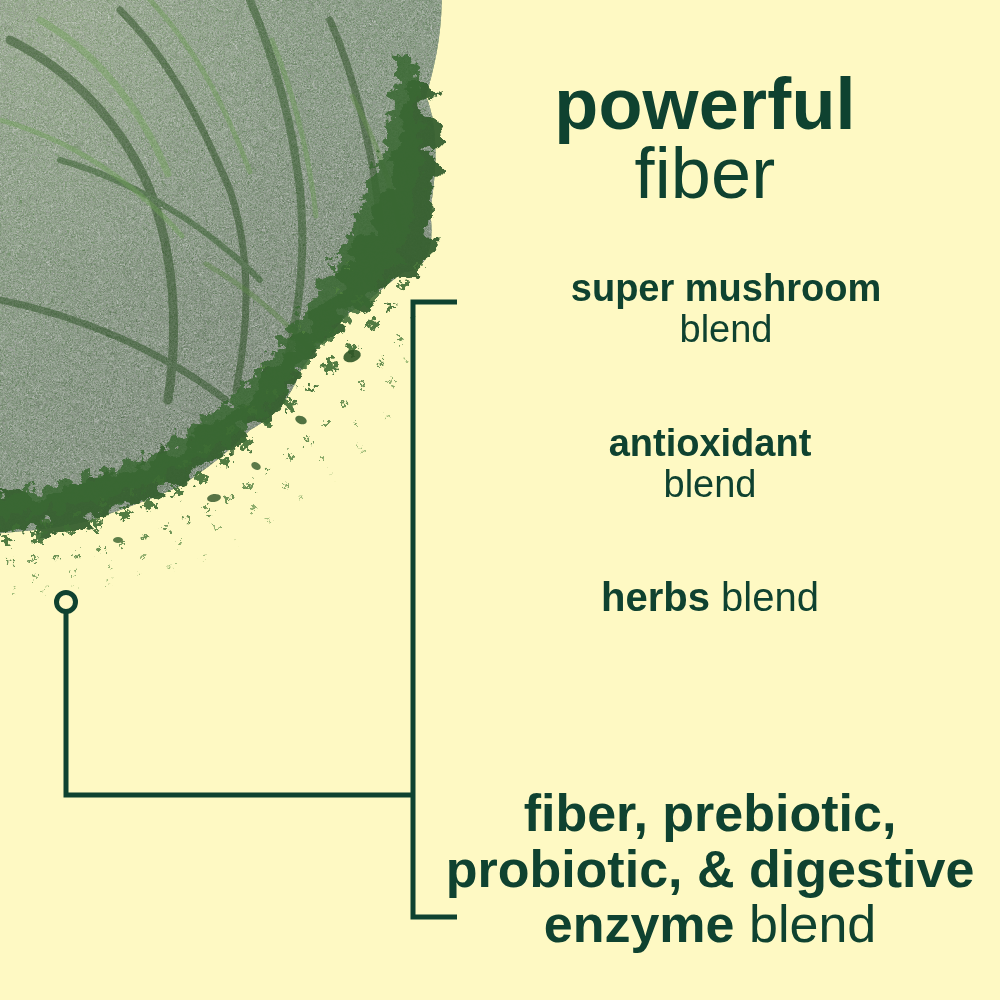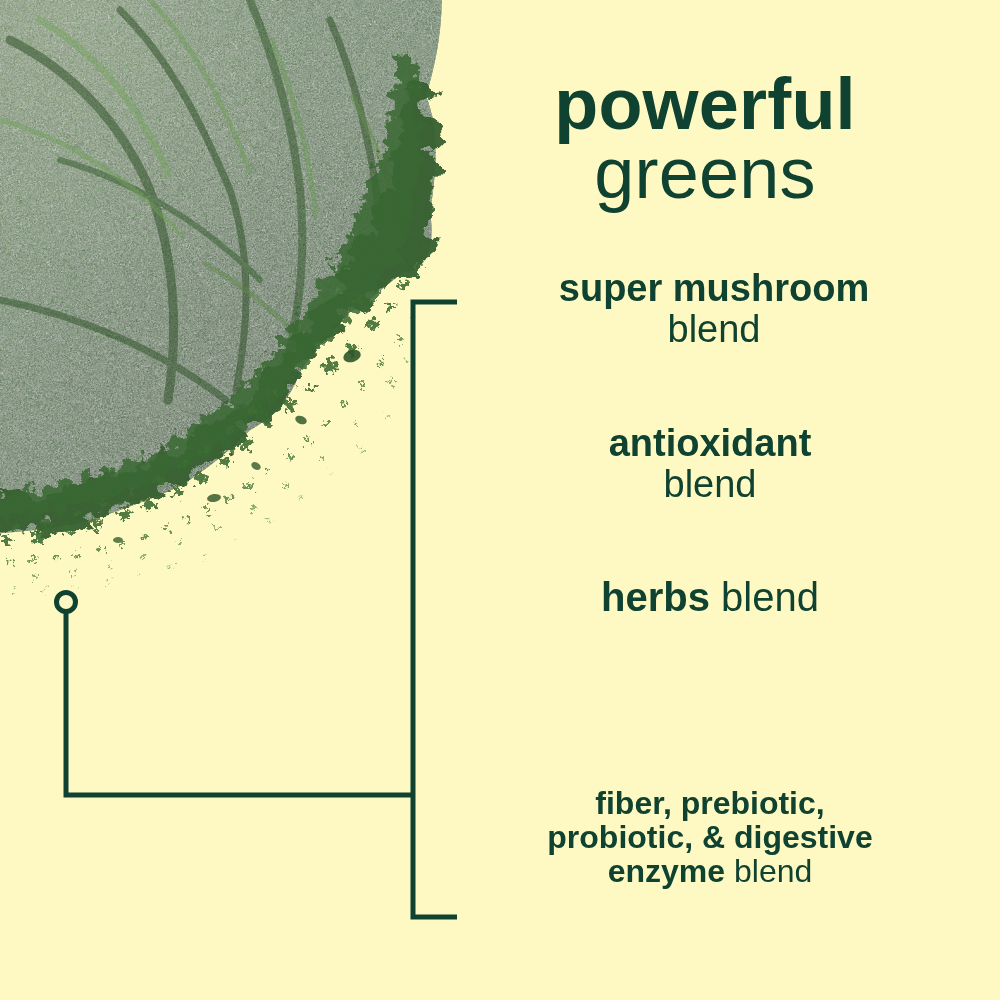--- a/index.html
+++ b/index.html
@@ -71,24 +71,24 @@
     line-height: 1.07;
   }
   .blend-item .strong {
     font-weight: 700;
   }
   .blend-item .light {
     font-weight: 300;
   }
 
   
-  .item-1 { position: absolute; left: 4px;    top: 0;    width: 510px; font-size: 38px; }
+  .item-1 { position: absolute; left: 16px;    top: 0;    width: 510px; font-size: 38px; }
   .item-2 { position: absolute; left: 0;    top: 155px;width: 510px; font-size: 38px; }
   .item-3 { position: absolute; left: 0;    top: 308px;width: 510px; font-size: 40px; }
-  .item-4 { position: absolute; left: -20px;top: 518px;width: 550px; font-size: 32px; }
+  .item-4 { position: absolute; left: -20px;top: 518px;width: 550px; font-size: 52px; }
 
   .nowrap { white-space: nowrap; }
 </style>
 </head>
 <body>
 
 <div id="canvas">
 
   <svg id="powder-art" viewBox="0 0 1000 1000" aria-hidden="true">
     <defs>
@@ -325,21 +325,21 @@
       <path d="M 457,302 L 413,302 L 413,917 L 457,917"></path>
 
       <path d="M 66,612 L 66,795 L 413,795"></path>
     </g>
 
     <circle cx="66" cy="602" r="9.5" fill="none" stroke="#0f4230" stroke-width="5"></circle>
   </svg>
 
   <div class="headline">
     <span class="line1">powerful</span>
-    <span class="line2">greens</span>
+    <span class="line2">fiber</span>
   </div>
 
   <div class="blend-list">
 
     <div class="blend-item item-1">
       <div class="nowrap"><span class="strong">super mushroom</span></div>
       <div><span class="light">blend</span></div>
     </div>
 
     <div class="blend-item item-2">

